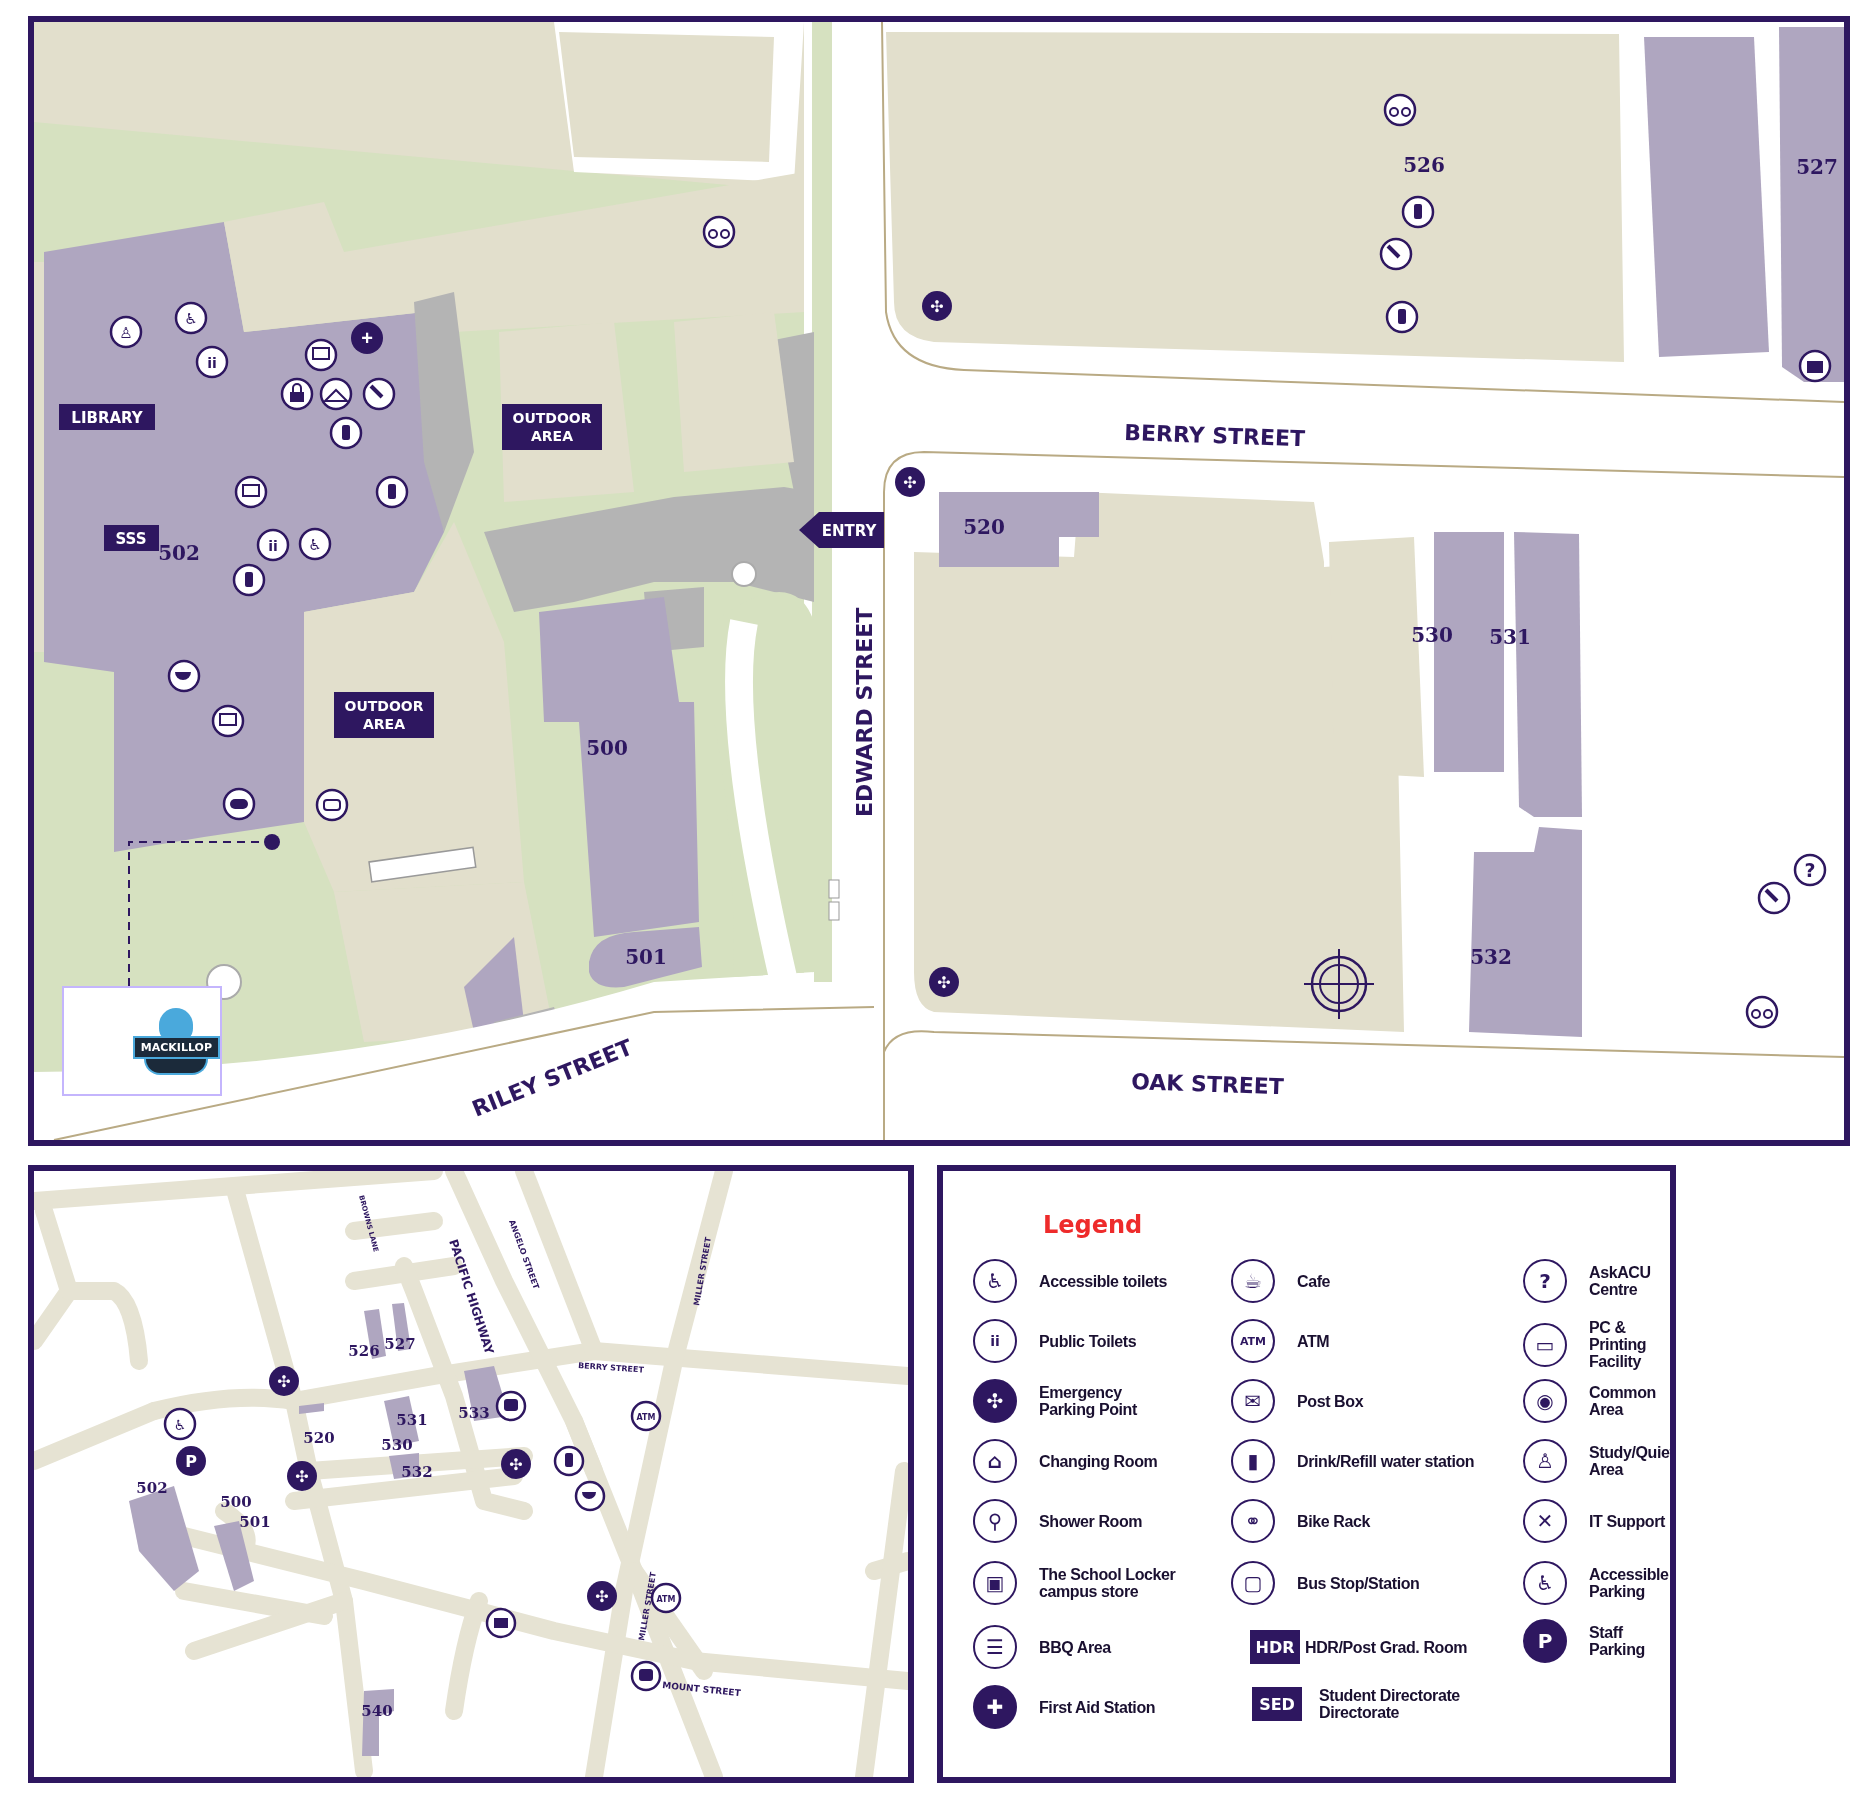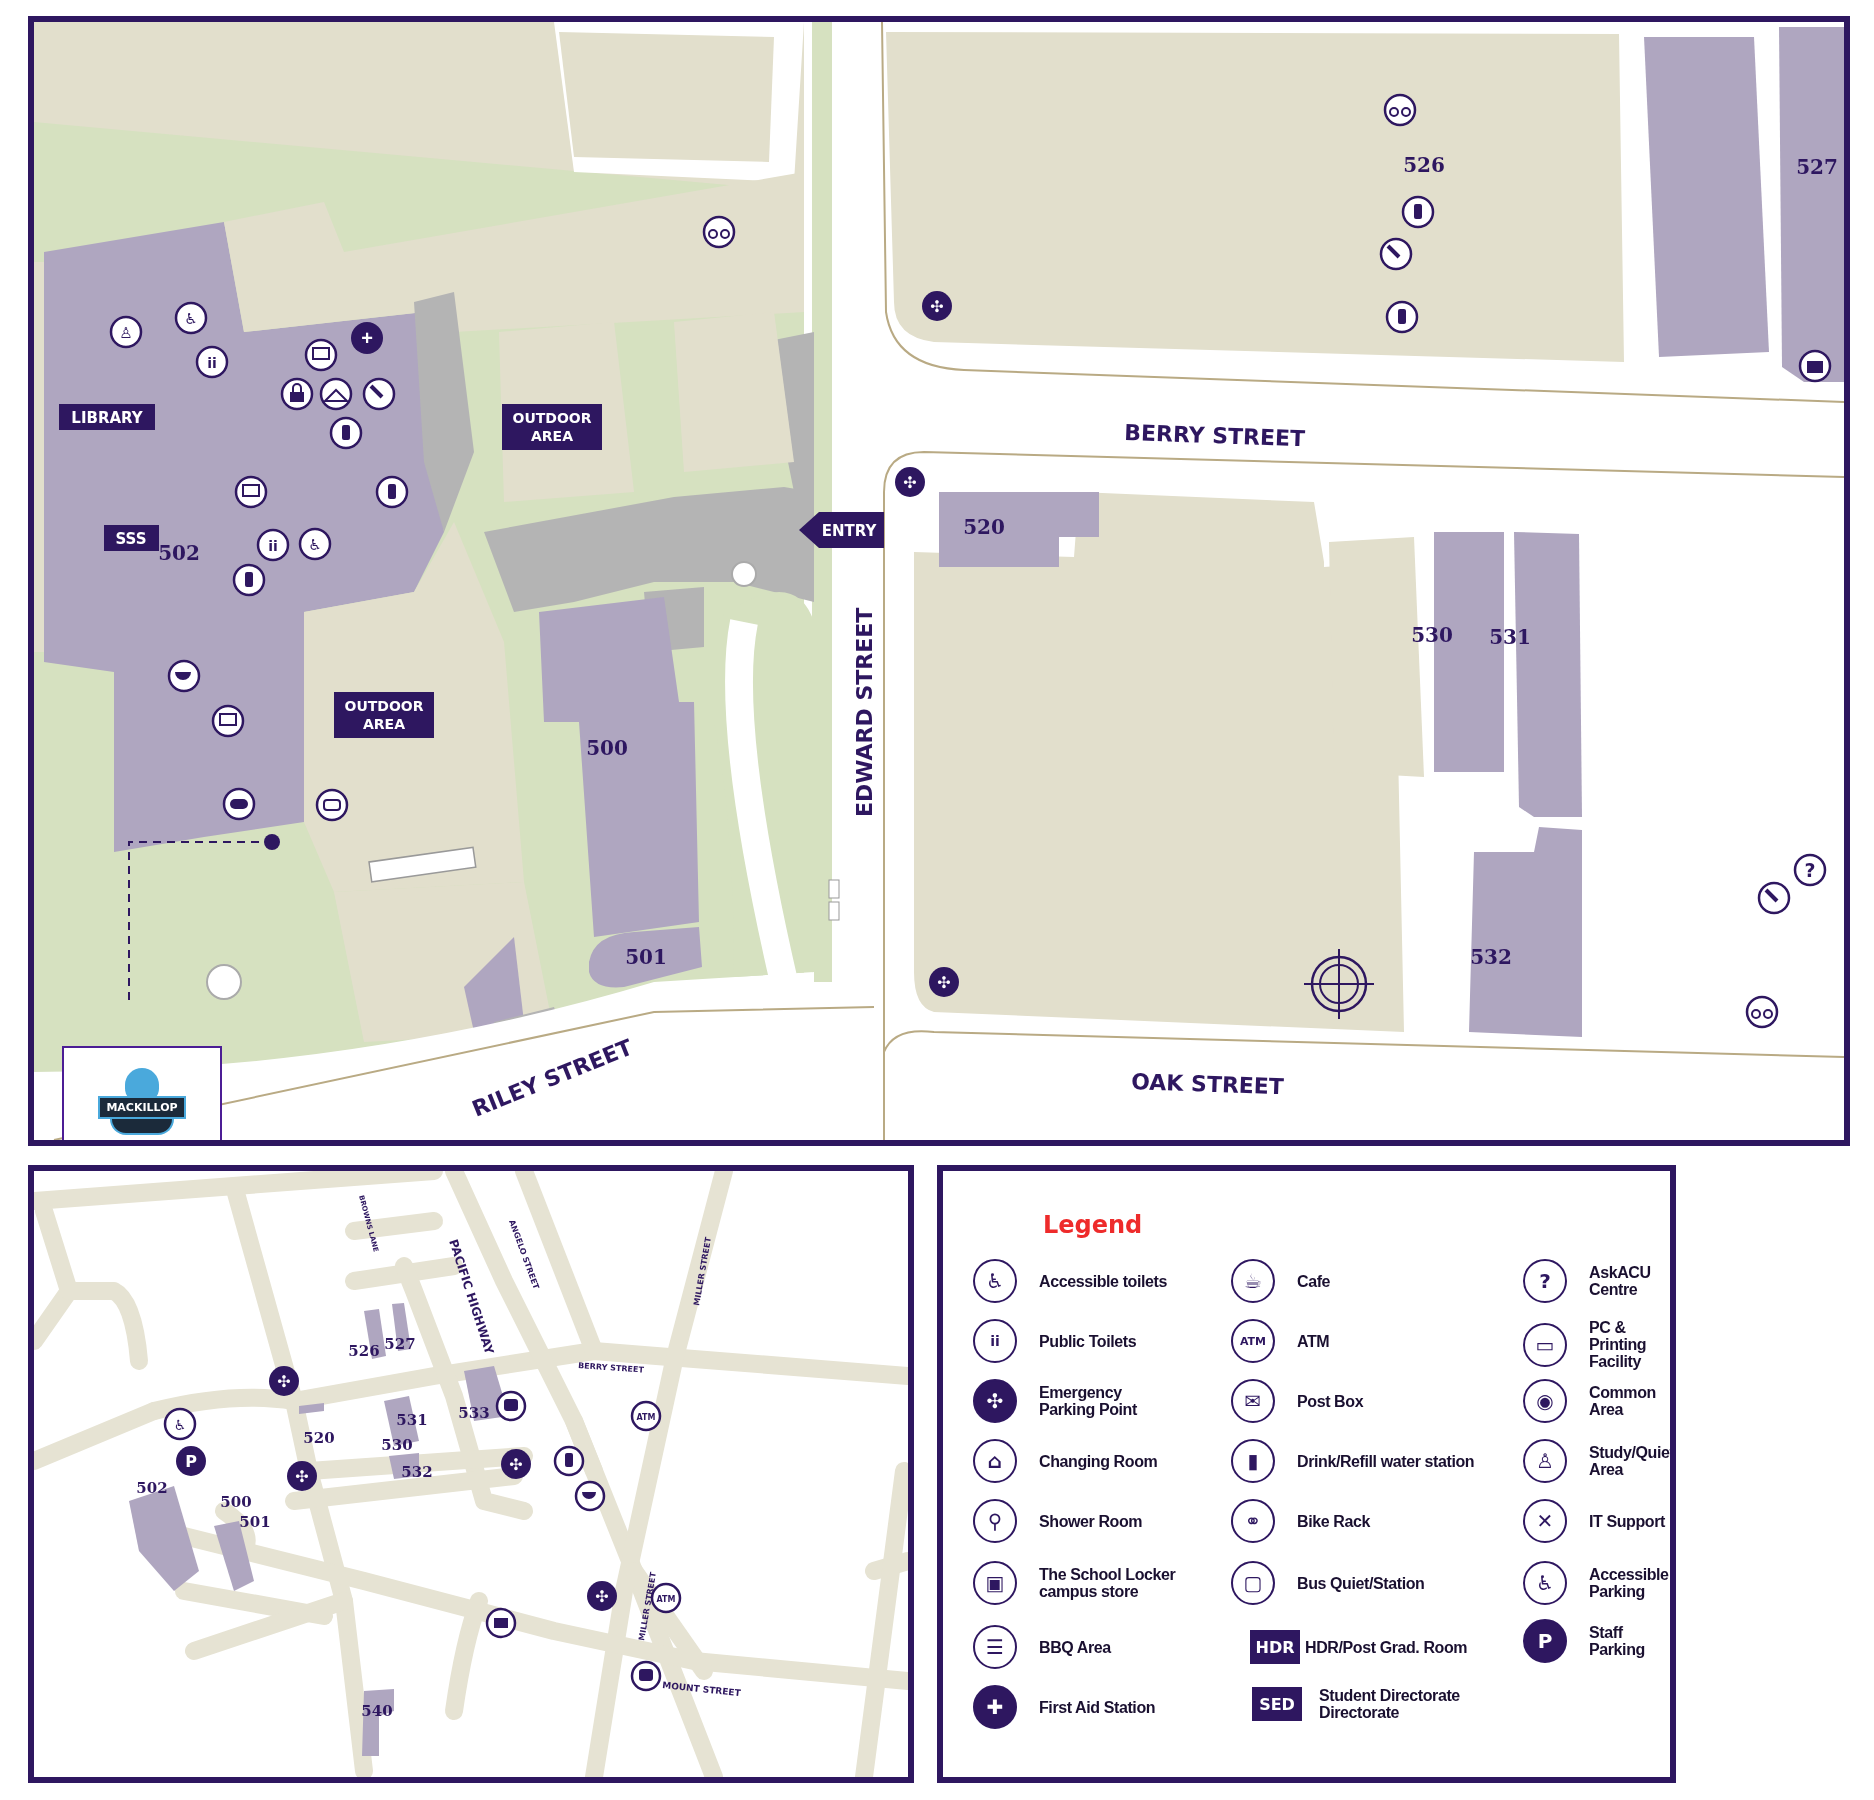--- a/index.html
+++ b/index.html
@@ -254,21 +254,21 @@
       </g>
 
     <g>
       <circle cx="1305" cy="962" r="27" fill="none" stroke="#2e1760" stroke-width="2.5"></circle>
       <circle cx="1305" cy="962" r="19" fill="none" stroke="#2e1760" stroke-width="2"></circle>
       <line x1="1270" y1="962" x2="1340" y2="962" stroke="#2e1760" stroke-width="2"></line>
       <line x1="1305" y1="927" x2="1305" y2="997" stroke="#2e1760" stroke-width="2"></line>
     </g>
   </svg>
 
-  <div style="position:absolute; left:28px; top:1024px; width:160px; height:110px; background:#fff; border:2px solid #4c1d95; box-sizing:border-box; display:flex; align-items:center; justify-content:center;">
+  <div style="position:absolute; left:28px; top:964px; width:160px; height:110px; background:#fff; border:2px solid #c4b5fd; box-sizing:border-box; display:flex; align-items:center; justify-content:flex-end;">
     <div style="display:flex; flex-direction:column; align-items:center;">
       <div style="width:34px; height:34px; background:#4aa9dc; border-radius:50% 50% 40% 40%; margin-bottom:-6px;"></div>
       <div style="background:#1b2a3a; color:#fff; font-family:'DejaVu Sans',sans-serif; font-weight:bold; font-size:11px; padding:3px 6px; border:2px solid #4aa9dc;">MACKILLOP</div>
       <div style="width:60px; height:14px; background:#1b2a3a; border-radius:0 0 30px 30px; border:2px solid #4aa9dc; border-top:none;"></div>
     </div>
   </div>
 </div>
 
 <div id="locator-map" class="panel">
   <svg class="mapsvg" width="874" height="606" viewBox="0 0 874 606">
@@ -434,21 +434,21 @@
   <div class="legend-item" style="left:288px; top:268px;">
     <div class="legend-icon">▮</div>
     <div class="legend-text">Drink/Refill water station</div>
   </div>
   <div class="legend-item" style="left:288px; top:328px;">
     <div class="legend-icon">⚭</div>
     <div class="legend-text">Bike Rack</div>
   </div>
   <div class="legend-item" style="left:288px; top:390px;">
     <div class="legend-icon">▢</div>
-    <div class="legend-text">Bus Quiet/Station</div>
+    <div class="legend-text">Bus Stop/Station</div>
   </div>
   <div class="legend-item" style="left:285px; top:459px;padding-left:22px;">
     <div class="legend-icon square">HDR</div>
     <div class="legend-text" style="margin-left:5px;">HDR/Post Grad. Room</div>
   </div>
   <div class="legend-item" style="left:285px; top:516px;margin-left:24px;">
     <div class="legend-icon square">SED</div>
     <div class="legend-text" style="margin-left:17px; width:180px;">Student Directorate Directorate</div>
   </div>
 

